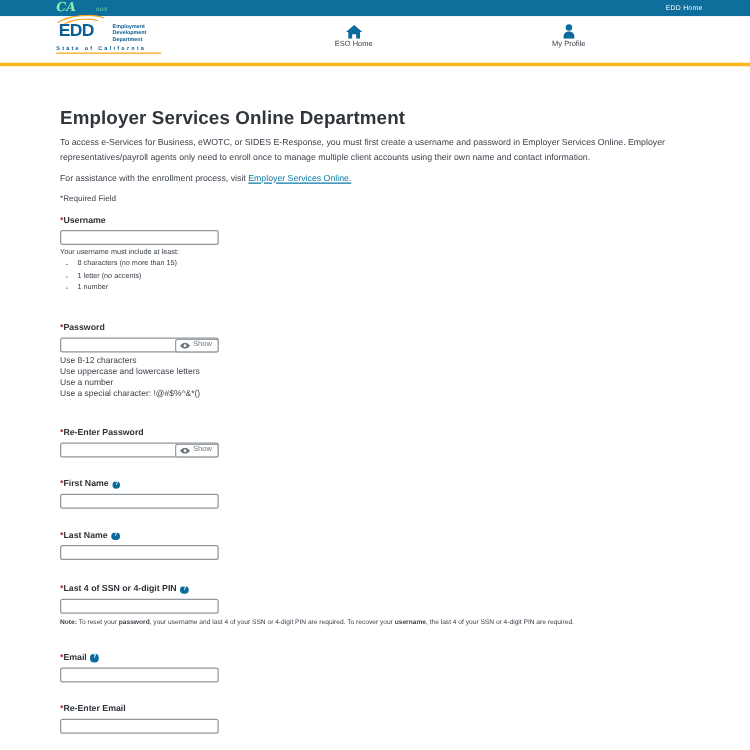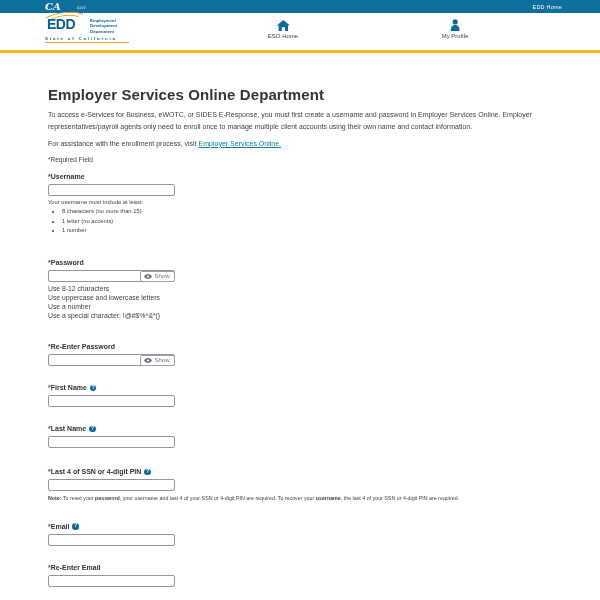--- a/index.html
+++ b/index.html
@@ -11,21 +11,21 @@
     overflow:hidden;
   }
   .page { position:relative; width:600px; height:600px; background:#fff; overflow:hidden; }
 
   
   .topbar {
     height:13px; background:#0e6e9c;
     display:flex; align-items:center; justify-content:space-between;
     padding:0 38px 0 45px;
   }
-  .cagov { color:#ffffff; font-family:"DejaVu Serif", serif; font-style:italic; line-height:1; display:flex; align-items:flex-end; gap:16px; }
+  .cagov { color:#86efac; font-family:"DejaVu Serif", serif; font-style:italic; line-height:1; display:flex; align-items:flex-end; gap:16px; }
   .cagov .ca { font-size:10px; font-weight:700; }
   .cagov .gov { font-size:3.5px; font-style:normal; letter-spacing:.5px; margin-bottom:1px; }
   .topbar-link { color:#ffffff; font-size:5.5px; text-decoration:none; letter-spacing:.2px; }
 
   
   .header { position:relative; height:37px; background:#ffffff; }
   .edd-logo { position:absolute; left:45px; top:4px; width:84px; cursor:pointer; }
   .edd-top { position:relative; display:flex; align-items:flex-start; gap:15px; padding-left:2px; }
   .edd-word { font-size:14px; font-weight:800; color:#0b5f94; letter-spacing:-.5px; line-height:1; position:relative; z-index:2; }
   .edd-arc1, .edd-arc2 { position:absolute; border:1.2px solid transparent; border-top-color:#f6a21d; border-radius:50%; z-index:1; }

